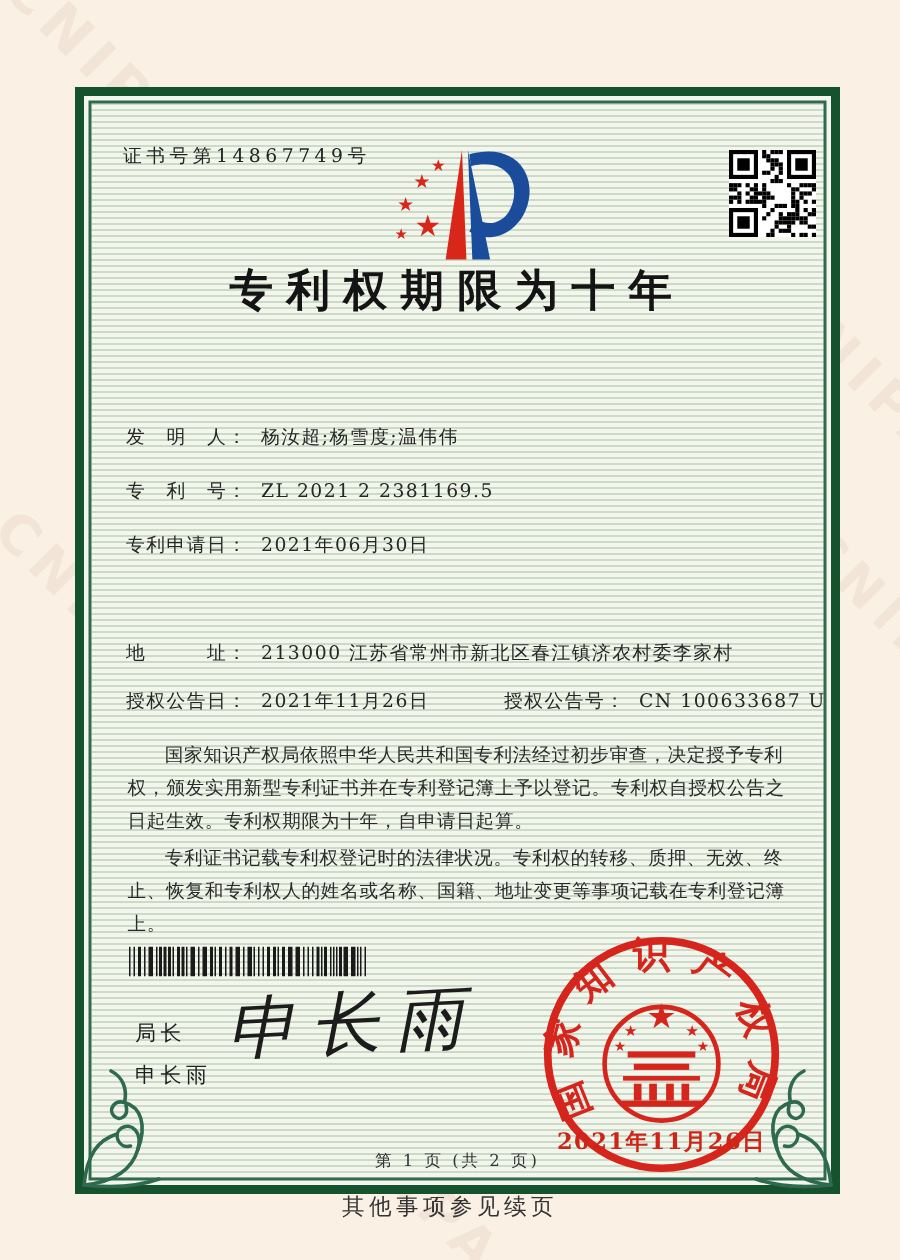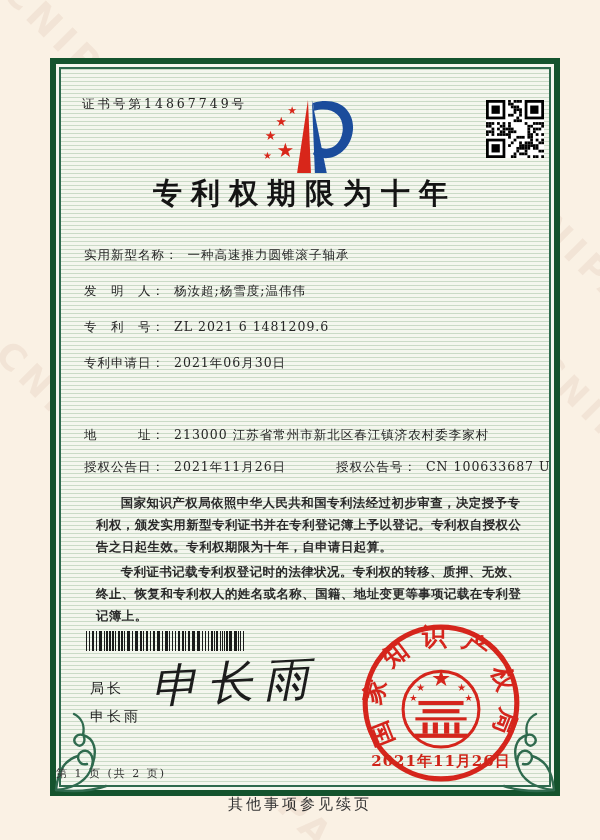--- a/index.html
+++ b/index.html
@@ -24,30 +24,30 @@
   .cert-no{left:26px;top:32px;font-size:12.5px;letter-spacing:3px;color:#222;}
 
   .title{left:0;top:110px;width:100%;text-align:center;font-size:29px;
          font-weight:bold;letter-spacing:9px;color:#141414;}
 
   .field{left:28px;font-size:12.5px;color:#262626;white-space:nowrap;}
   .flabel{letter-spacing:1px;}
   .fvalue{margin-left:9px;letter-spacing:1px;}
 
   .paras{left:28px;top:428px;width:442px;font-size:12.4px;line-height:1.78;color:#2a2a2a;}
-  .paras p{margin:0 0 3px 12px;text-indent:2em;letter-spacing:0.5px;font-weight:bold;}
+  .paras p{margin:0 0 3px 1px;text-indent:2em;letter-spacing:0.5px;}
 
   .director{left:34px;font-size:14px;letter-spacing:3px;color:#1e1e1e;
             font-family:"DejaVu Sans","Liberation Sans",sans-serif;}
   .signature{left:95px;top:588px;font-size:46px;font-style:italic;color:#1c1c1c;
              transform:rotate(-3deg);letter-spacing:10px;white-space:nowrap;}
 
   .seal-date{left:285px;top:688px;width:200px;text-align:center;color:#cf2418;
              font-size:15px;letter-spacing:1px;font-weight:bold;}
-  .page-info{left:0;top:702px;width:100%;font-size:11px;color:#333;letter-spacing:2px;}
+  .page-info{left:0;top:702px;width:100%;text-align:center;font-size:11px;color:#333;letter-spacing:2px;}
   .note{position:absolute;left:0;top:795px;width:100%;text-align:center;
         font-size:15px;color:#333;letter-spacing:3px;}
 
   .flourish{position:absolute;width:86px;height:86px;}
   .flourish.bl{left:-4px;bottom:-4px;}
   .flourish.br{right:-4px;bottom:-4px;transform:scaleX(-1);}
 </style>
 </head>
 <body>
 
@@ -220,28 +220,25 @@
         <rect x="9" y="20" width="1" height="1" fill="#000"></rect>
         <rect x="10" y="20" width="1" height="1" fill="#000"></rect>
         <rect x="15" y="20" width="1" height="1" fill="#000"></rect>
         <rect x="17" y="20" width="1" height="1" fill="#000"></rect>
         <rect x="18" y="20" width="1" height="1" fill="#000"></rect>
         <rect x="20" y="20" width="1" height="1" fill="#000"></rect>
       </svg>
 
     <div class="abs title">专利权期限为十年</div>
 
-    <div class="abs field" style="top:183px">
-      <span class="flabel">实用新型名称：</span><span class="fvalue">一种高速推力圆锥滚子轴承</span>
-    </div>
     <div class="abs field" style="top:219px">
       <span class="flabel">发　明　人：</span><span class="fvalue">杨汝超;杨雪度;温伟伟</span>
     </div>
     <div class="abs field" style="top:255px">
-      <span class="flabel">专　利　号：</span><span class="fvalue">ZL 2021 6 1481209.6</span>
+      <span class="flabel">专　利　号：</span><span class="fvalue">ZL 2021 2 2381169.5</span>
     </div>
     <div class="abs field" style="top:291px">
       <span class="flabel">专利申请日：</span><span class="fvalue">2021年06月30日</span>
     </div>
     <div class="abs field" style="top:363px">
       <span class="flabel">地　　　址：</span><span class="fvalue">213000 江苏省常州市新北区春江镇济农村委李家村</span>
     </div>
     <div class="abs field" style="top:395px">
       <span class="flabel">授权公告日：</span><span class="fvalue">2021年11月26日</span>
     </div>

